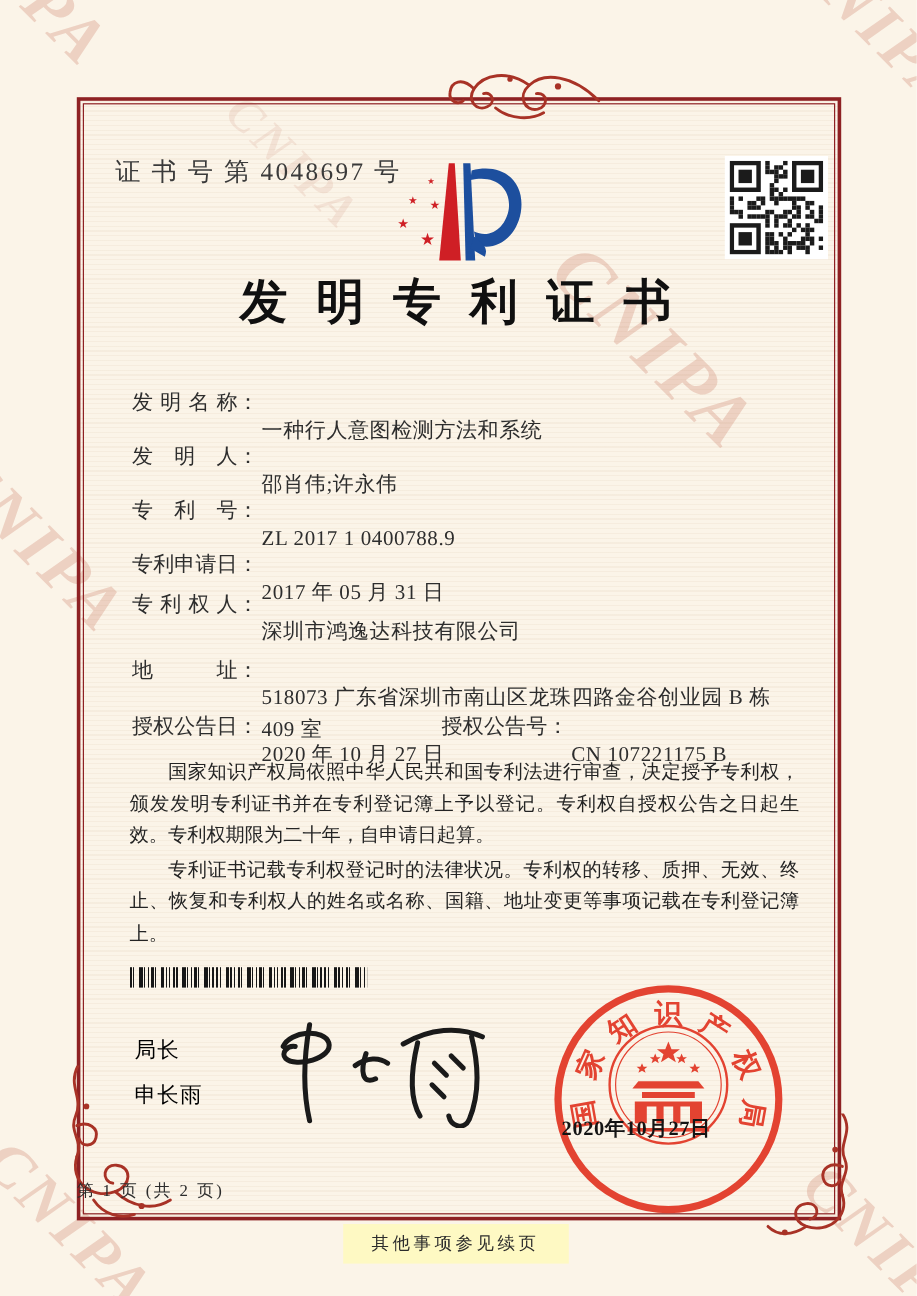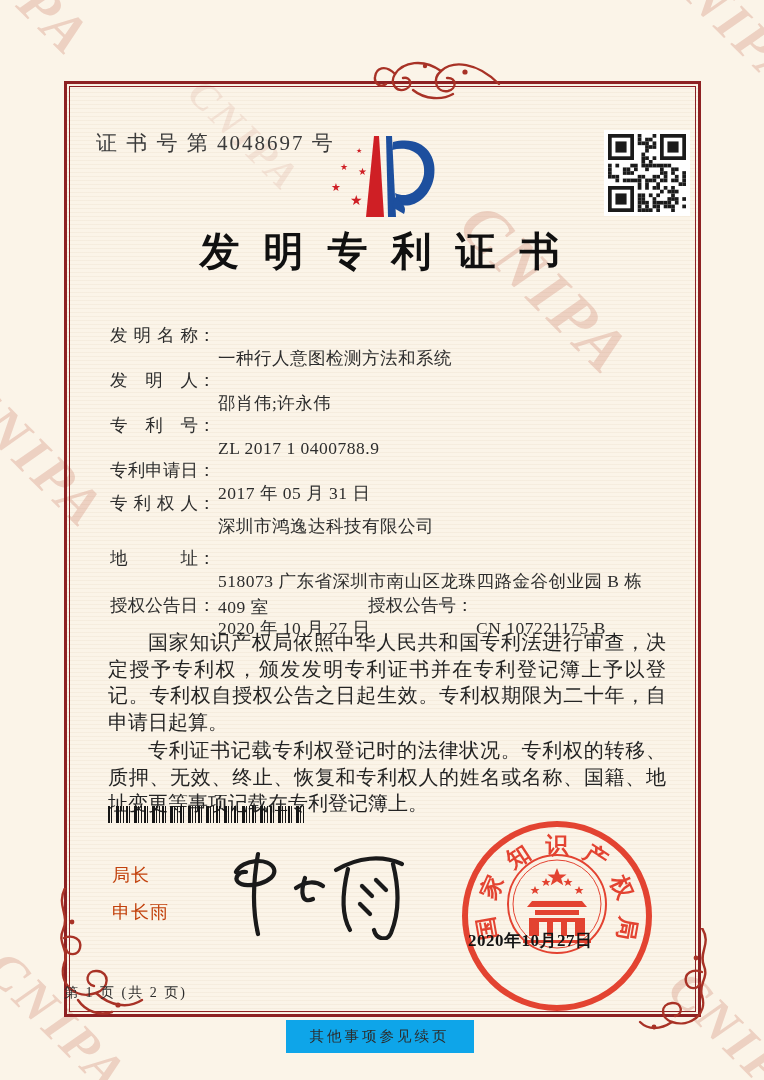--- a/index.html
+++ b/index.html
@@ -38,46 +38,46 @@
   .field-row{position:absolute;left:0;line-height:26px;white-space:nowrap;}
   .f1{top:322px;} .f2{top:367px;} .f3{top:412px;} .f4{top:457px;}
   .f5{top:490px;} .f6{top:545px;} .f7{top:592px;}
   .flabel{display:inline-block;width:88px;text-align:justify;text-align-last:justify;vertical-align:top;}
   .colon{display:inline-block;width:18px;vertical-align:top;}
   .fvalue{display:inline-block;margin-left:2px;vertical-align:top;letter-spacing:0.5px;margin-top:23px;}
   .f6 .fvalue{width:452px;white-space:normal;line-height:26px;}
   .subfield{position:absolute;left:258px;top:0;white-space:nowrap;}
 
   
-  .paras{position:absolute;left:108px;top:631px;width:558px;font-size:20px;line-height:26.5px;
-         color:#242424;text-align:justify;font-family:Liberation Mono, monospace;}
+  .paras{position:absolute;left:108px;top:631px;width:558px;font-size:16px;line-height:26.5px;
+         color:#242424;text-align:justify;}
   .paras p{margin:0 0 2px 0;text-indent:2em;}
 
   
   .barcode{position:absolute;left:108px;top:806px;width:198px;height:17px;
     background-image:repeating-linear-gradient(90deg,#161616 0 2px,transparent 2px 3px,#161616 3px 4px,transparent 4px 8px,#161616 8px 11px,transparent 11px 12px,#161616 12px 13px,transparent 13px 15px,#161616 15px 16px,transparent 16px 18px);}
   .signer{position:absolute;left:112px;top:863px;font-family:"Liberation Sans","DejaVu Sans",sans-serif;
-          font-size:18px;color:#c2410c;}
+          font-size:18px;color:#000000;}
   .signer div{margin-bottom:13px;letter-spacing:1px;}
   .signature{position:absolute;left:212px;top:838px;}
 
   
   .seal{position:absolute;left:462px;top:821px;width:190px;height:190px;opacity:0.95;}
   .seal-ring{position:absolute;inset:0;border:6px solid #e23a28;border-radius:50%;}
   .seal-arc{position:absolute;inset:0;}
   .seal-char{position:absolute;left:50%;top:50%;font-size:23px;font-weight:bold;color:#e23a28;line-height:1;}
   .seal-emblem{position:absolute;left:43px;top:31px;}
   .seal-date{position:absolute;left:468px;top:929px;width:160px;font-size:17px;font-weight:bold;
              color:#141414;letter-spacing:0.5px;z-index:6;}
 
   
   .page-num{position:absolute;left:64px;top:984px;width:631px;text-align:left;
             font-size:14px;color:#2c2c2c;letter-spacing:2px;}
   .note-strip{position:absolute;left:64px;top:1020px;width:631px;text-align:center;}
-  .note-strip span{display:inline-block;background:#0ea5e9;padding:7px 24px;
+  .note-strip span{display:inline-block;background:#fef9c3;padding:7px 24px;
                    font-size:14.5px;color:#2c2c2c;letter-spacing:3px;}
 
   .flourish{position:absolute;pointer-events:none;}
 </style>
 </head>
 <body>
 
 <div class="page">
 
   <div class="wm wm1">CNIPA</div>

